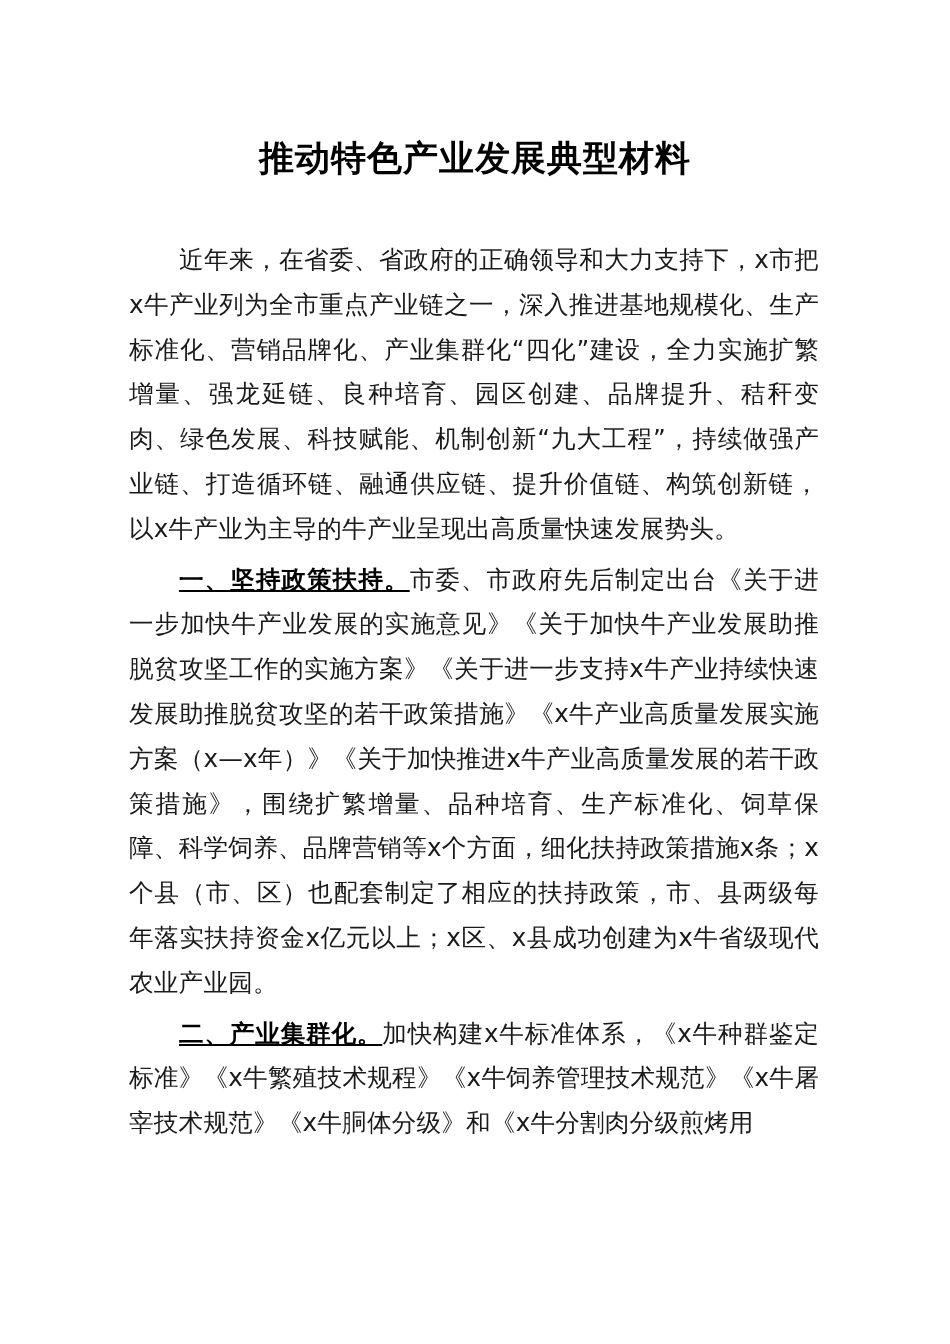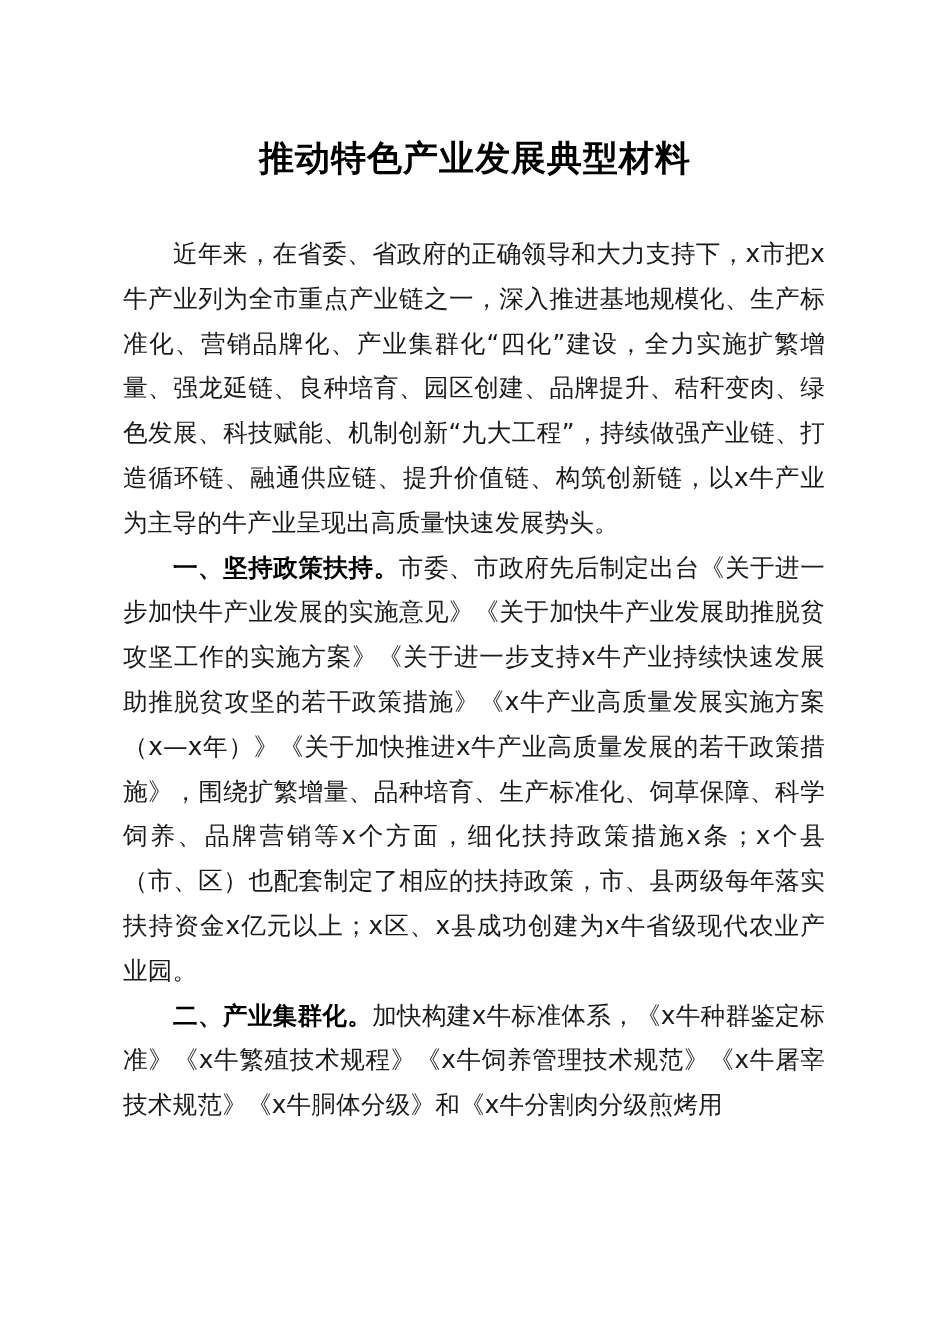--- a/index.html
+++ b/index.html
@@ -36,36 +36,37 @@
     line-height: 52px;
     color: #000000;
   }
   .body-text {
     position: absolute;
     left: 123px;
     top: 232px;
     width: 702px;
   }
   .para {
-    margin: 0;
+    margin: 6px;
     font-size: 24.6px;
     line-height: 44.8px;
     text-indent: 50px;
     text-align: justify;
     text-justify: inter-character;
     letter-spacing: 0.2px;
     word-break: break-all;
     color: #1a1a1a;
     font-family: "DejaVu Sans", "Liberation Sans", sans-serif;
     font-weight: normal;
   }
   .para .lead {
     font-family: "DejaVu Sans", "Liberation Sans", sans-serif;
     font-weight: bold;
     color: #000000;
+    text-decoration: underline;
   }
 </style>
 </head>
 <body>
 
 <div class="page">
   <div class="doc-title">推动特色产业发展典型材料</div>
 
   <div class="body-text">
     <p class="para"><span class="lead"></span><span>近年来，在省委、省政府的正确领导和大力支持下，x市把x牛产业列为全市重点产业链之一，深入推进基地规模化、生产标准化、营销品牌化、产业集群化“四化”建设，全力实施扩繁增量、强龙延链、良种培育、园区创建、品牌提升、秸秆变肉、绿色发展、科技赋能、机制创新“九大工程”，持续做强产业链、打造循环链、融通供应链、提升价值链、构筑创新链，以x牛产业为主导的牛产业呈现出高质量快速发展势头。</span></p>

